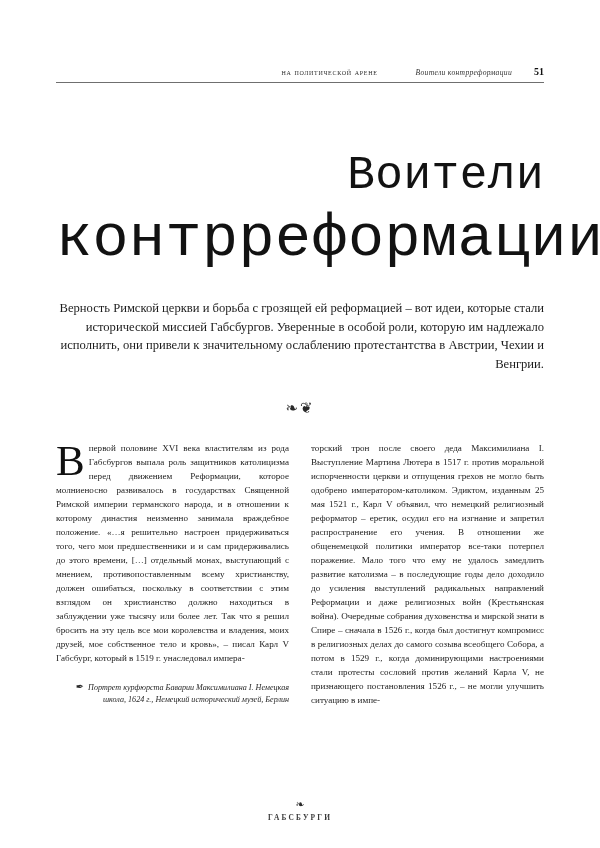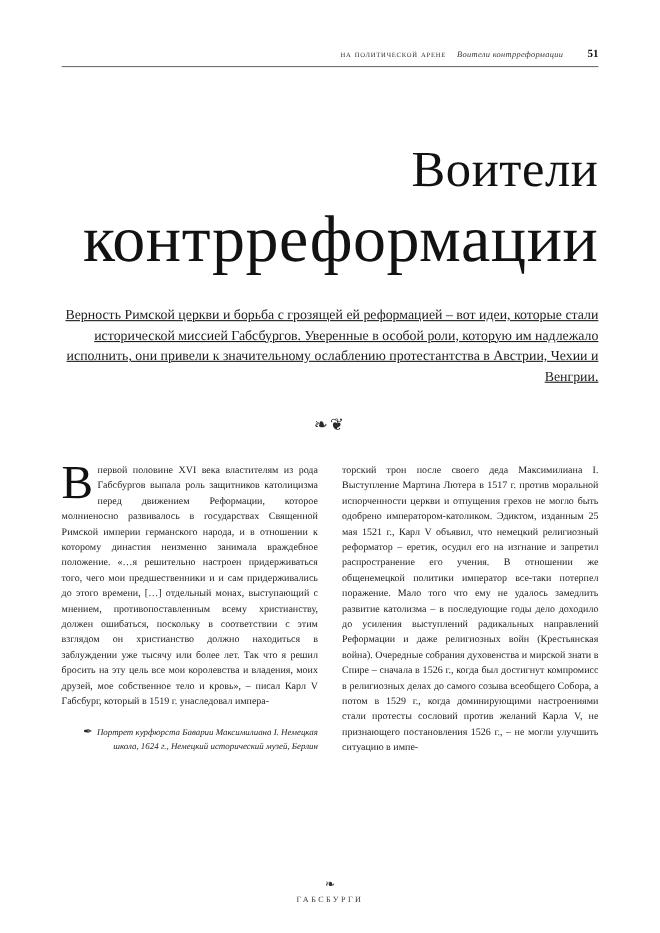--- a/index.html
+++ b/index.html
@@ -12,21 +12,21 @@
     background: #ffffff;
     font-family: "Liberation Serif", serif;
     color: #1a1a1a;
     overflow: hidden;
   }
   .page {
     position: relative;
     width: 600px;
     height: 848px;
     box-sizing: border-box;
-    padding: 44px 56px 30px 56px;
+    padding: 66px 56px 30px 56px;
   }
 
   
   .running-head {
     display: flex;
     align-items: baseline;
     justify-content: flex-end;
     gap: 10px;
     padding-bottom: 5px;
     font-size: 8.2px;
@@ -37,20 +37,21 @@
     font-variant: small-caps;
     text-transform: lowercase;
     font-size: 9px;
     letter-spacing: 0.7px;
   }
   .rh-title {
     font-style: italic;
     font-size: 7.6px;
     letter-spacing: 0.3px;
     color: #333;
+    margin-left: 28px;
   }
   .rh-folio {
     font-weight: bold;
     font-size: 10px;
     letter-spacing: 0;
     margin-left: 12px;
     color: #111;
   }
   .rule {
     border: 0;
@@ -58,21 +59,21 @@
     margin: 0 0 0 0;
     width: 100%;
   }
 
   
   .title-block {
     margin-top: 70px;
     text-align: right;
   }
   .title-line {
-    font-family: Liberation Serif, serif;
+    font-family: Liberation Mono, monospace;
     font-weight: normal;
     line-height: 1.0;
     letter-spacing: 0.5px;
     color: #121212;
   }
   .title-line-1 {
     font-size: 46px;
     margin: 0;
   }
   .title-line-2 {
@@ -80,21 +81,20 @@
     margin: 10px 0 0 0;
   }
 
   
   .deck {
     margin-top: 30px;
     text-align: right;
     font-size: 12.6px;
     line-height: 1.47;
     color: #1d1d1d;
-    text-decoration: underline;
   }
 
   
   .ornament {
     margin: 26px 0 24px 0;
     text-align: center;
     font-size: 15px;
     color: #2a2a2a;
     letter-spacing: 2px;
   }
@@ -153,20 +153,21 @@
     font-size: 11px;
     color: #2a2a2a;
     line-height: 1;
   }
   .footer-label {
     margin-top: 3px;
     font-size: 7.4px;
     letter-spacing: 2.2px;
     text-transform: uppercase;
     color: #3a3a3a;
+    font-weight: bold;
   }
 </style>
 </head>
 <body>
 
 <div class="page">
 
   <header class="running-head">
     <span class="rh-section">На политической арене</span>
     <span class="rh-title">Воители контрреформации</span>

